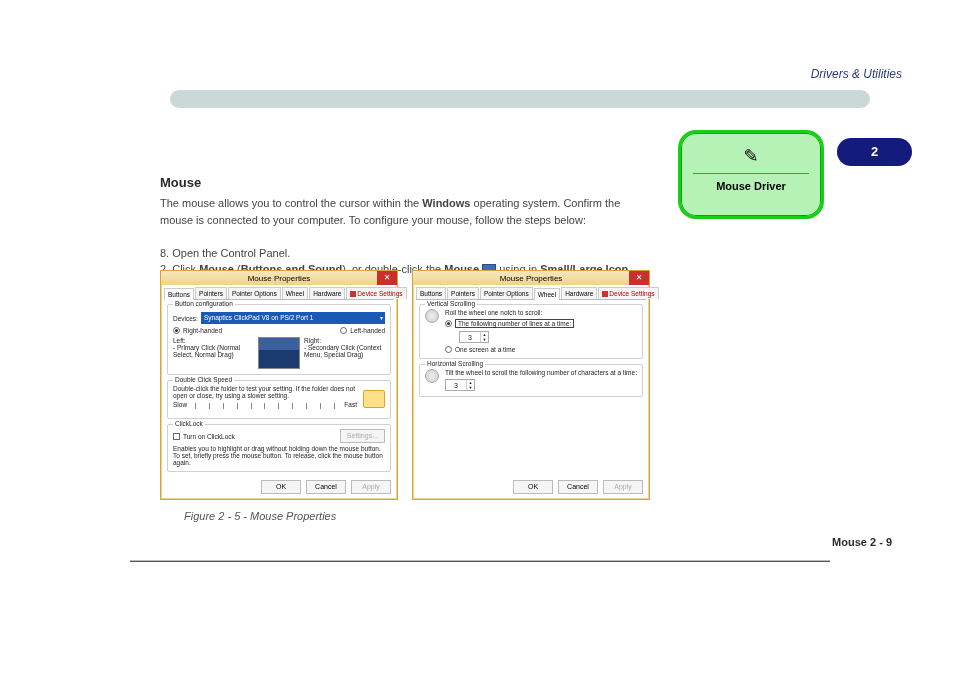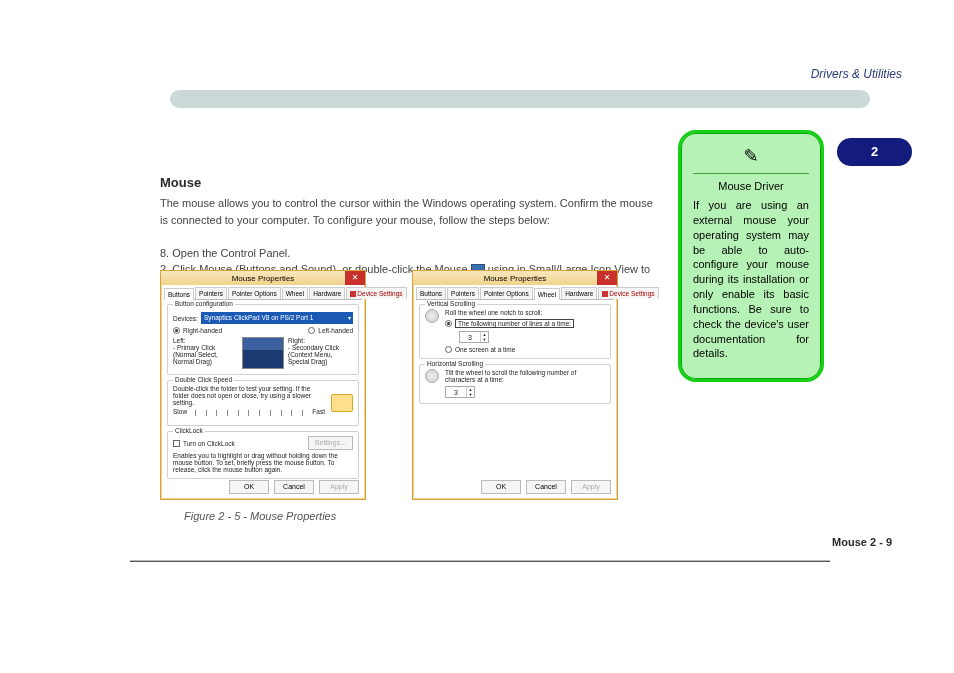--- a/index.html
+++ b/index.html
@@ -40,21 +40,21 @@
   }
   .body-text {
     position: absolute;
     left: 160px;
     top: 195px;
     width: 495px;
     font-size: 11px;
     line-height: 1.5;
     color: #444;
   }
-  .body-text .bold { font-weight: normal; text-align: right; }
+  .body-text .bold { font-weight: bold; text-align: right; }
   .small-icon {
     display: inline-block;
     width: 14px;
     height: 12px;
     background: #3a6fb0;
     border: 1px solid #2a4f80;
     vertical-align: middle;
     position: relative;
   }
   .small-icon::after {
@@ -74,21 +74,21 @@
     box-shadow: 0 0 0 1px #0a0 inset;
   }
   .sticky .pencil {
     text-align: center;
     font-size: 18px;
     margin-bottom: 6px;
     padding-bottom: 6px;
     border-bottom: 1px solid #3aa03a;
   }
   .sticky .sticky-title {
-    font-weight: normal;
+    font-weight: bold;
     font-size: 11px;
     text-align: center;
     margin-bottom: 6px;
   }
   .sticky .sticky-body {
     font-size: 11px;
     text-align: justify;
     line-height: 1.35;
   }
   .page-badge {
@@ -100,21 +100,21 @@
     background: #131c7c;
     border-radius: 14px;
     color: #fff;
     font-weight: bold;
     font-size: 13px;
     line-height: 28px;
     text-align: center;
   }
   .dialog {
     position: absolute;
-    width: 206px;
+    width: 238px;
     background: #fff;
     border: 1px solid #d9a23a;
     box-shadow: 0 0 0 1px #efd28f inset;
   }
   .dialog.d1 { left: 160px; top: 270px; height: 230px; }
   .dialog.d2 { left: 412px; top: 270px; height: 230px; }
   .titlebar {
     height: 14px;
     background: linear-gradient(#f9e7bf,#f0d38a);
     display: flex;
@@ -277,21 +277,20 @@
 <body>
 
 <div class="doc-header-bar"></div>
 <div class="header-right">Drivers &amp; Utilities</div>
 
 <div class="page-badge">2</div>
 
 <div class="sticky">
   <div class="pencil">✎</div>
   <div class="sticky-title">Mouse Driver</div>
-  <div class="sticky-body">If you are using an external mouse your operating system may be able to auto-configure your mouse during its installation or only enable its basic functions. Be sure to check the device's user documentation for details.</div>
 </div>
 
 <div class="section-title">Mouse</div>
 <div class="body-text">
   <span>The mouse allows you to control the cursor within the </span><span class="bold">Windows</span><span> operating system. Confirm the mouse is connected to your computer. To configure your mouse, follow the steps below:</span>
   <br><br>
   <span>8. Open the Control Panel.</span><br>
   <span>2. Click </span><span class="bold">Mouse</span>
   <span> (</span><span class="bold">Buttons and Sound</span><span>), or double-click the </span><span class="bold">Mouse</span><span> </span><span class="small-icon" aria-label="mouse control panel icon"></span><span> using in </span><span class="bold">Small/Large Icon View</span><span> to configure the mouse to your preferences.</span>
 </div>

